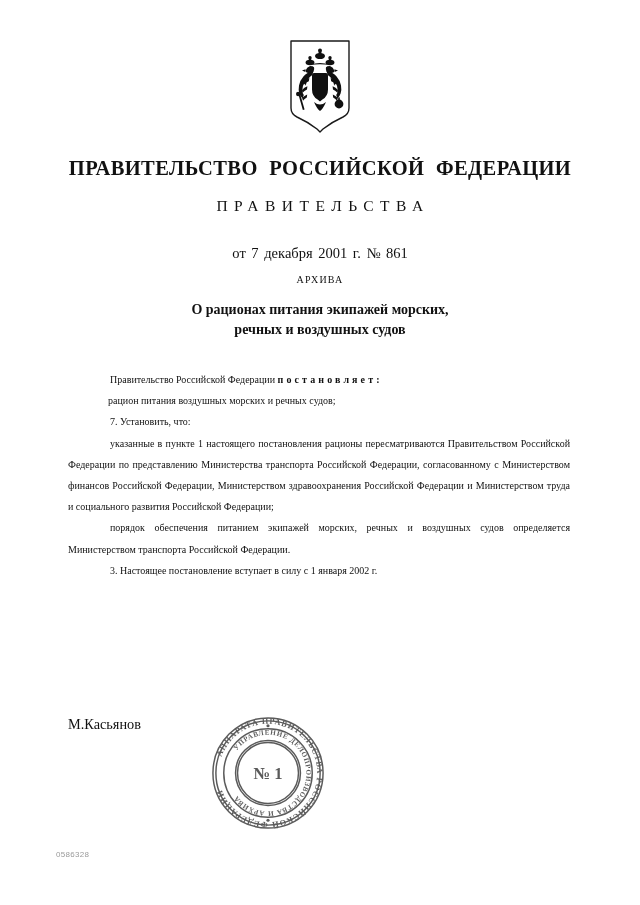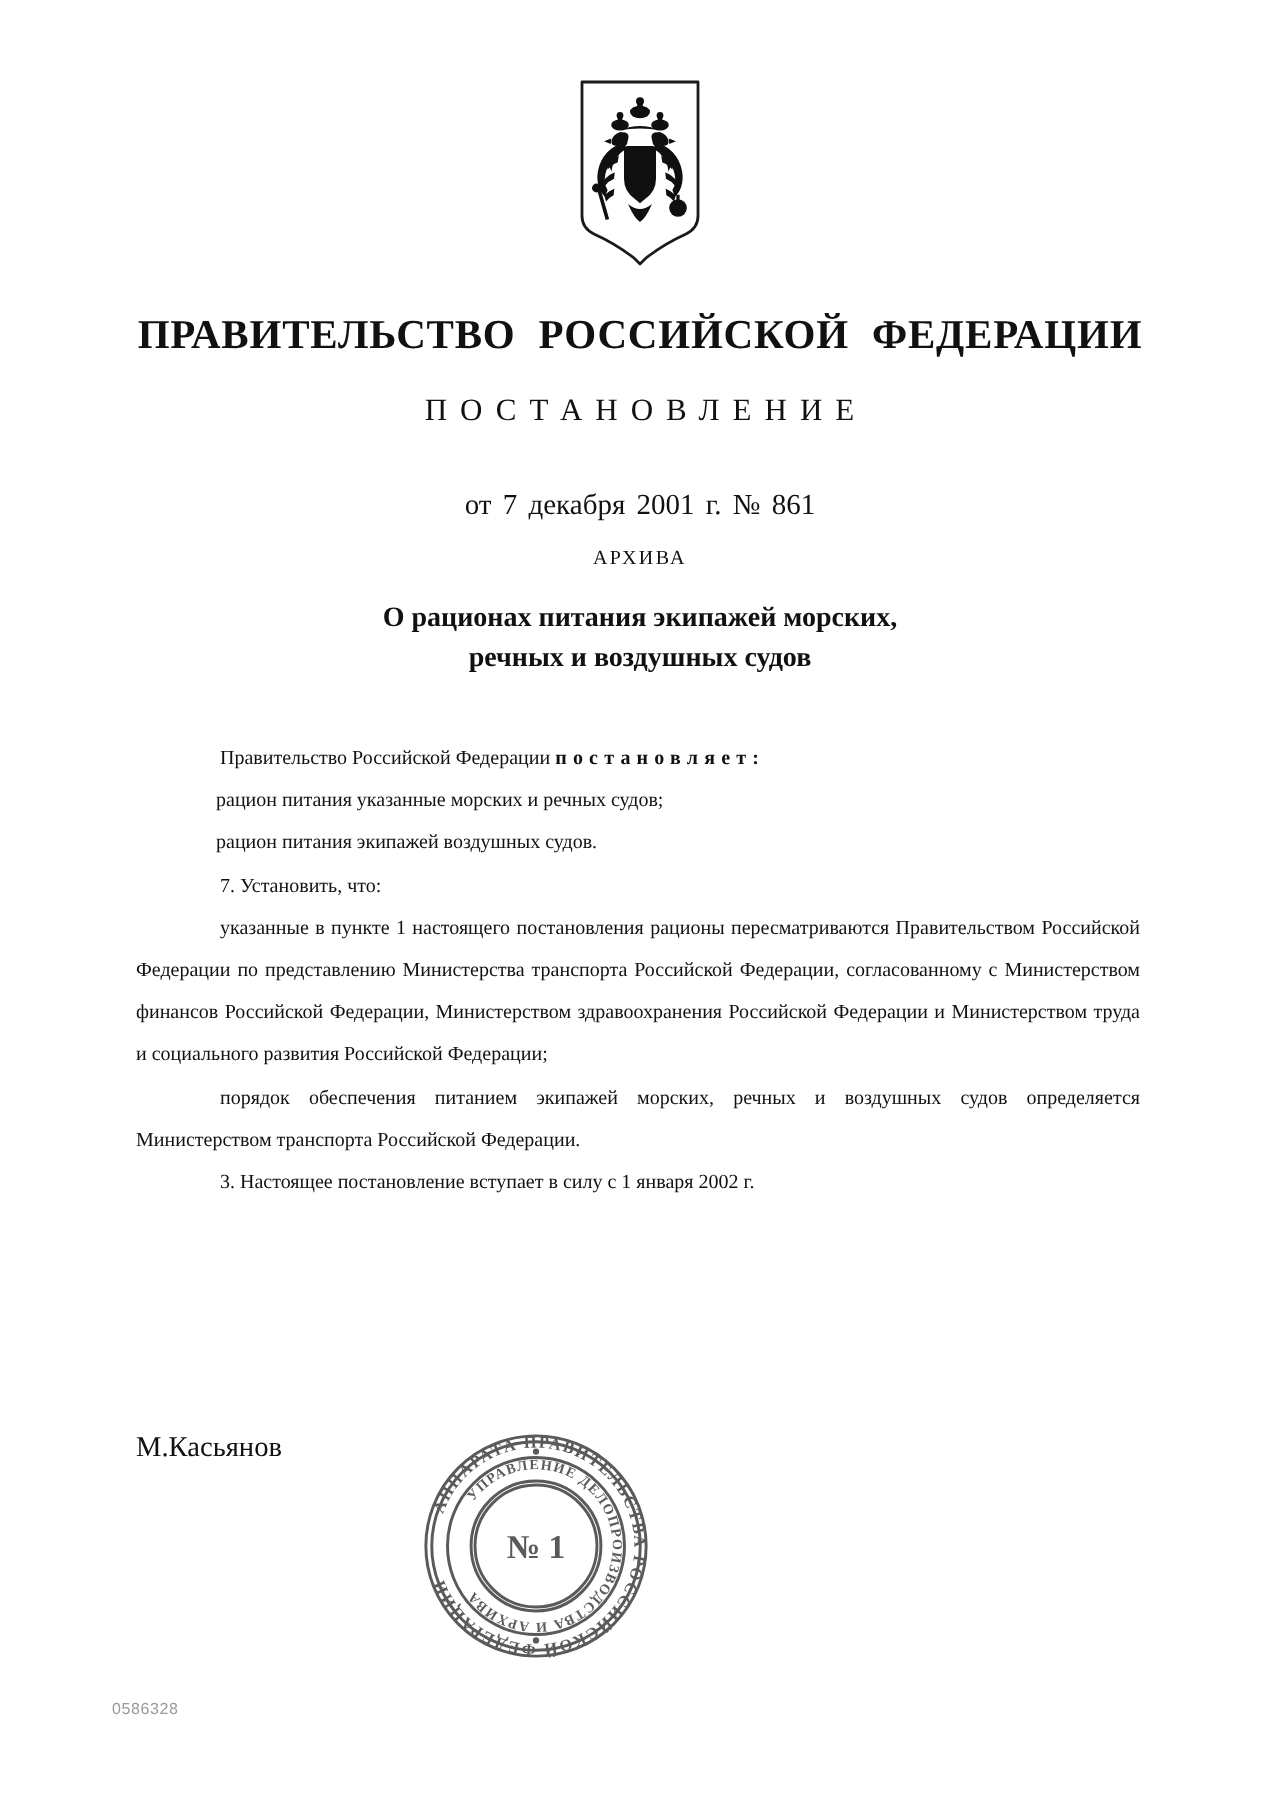--- a/index.html
+++ b/index.html
@@ -205,34 +205,33 @@
         <circle cx="51" cy="66" r="4.4"></circle>
         <rect x="50.2" y="59.4" width="1.6" height="3.4"></rect>
 
         <path d="M26 64 q6 5 12 0 q-3 7 -6 9 q-3-2 -6-9 Z"></path>
       </g>
     </svg>
   </div>
 
   <div class="header">
     <div class="org-title">ПРАВИТЕЛЬСТВО  РОССИЙСКОЙ  ФЕДЕРАЦИИ</div>
-    <div class="doc-kind">ПОСТАНОВЛЕНИЕ</div>
+    <div class="doc-kind">ПРАВИТЕЛЬСТВА</div>
     <div class="doc-date">от  7 декабря 2001 г.  № 861</div>
     <div class="doc-city">АРХИВА</div>
   </div>
 
   <div class="subject">
     <div>О рационах питания экипажей морских,</div>
     <div>речных и воздушных судов</div>
   </div>
 
   <div class="body-text">
     <p class="p ind noj"><span>Правительство Российской Федерации </span><span class="spaced">постановляет:</span></p>
-    <p class="p ind-sm noj">рацион питания указанные морских и речных судов;</p>
-    <p class="p ind-sm noj">рацион питания экипажей воздушных судов.</p>
+    <p class="p ind-sm noj">рацион питания воздушных морских и речных судов;</p>
     <p class="p ind noj">7. Установить, что:</p>
     <p class="p ind">указанные в пункте 1 настоящего постановления рационы пересматриваются Правительством Российской Федерации по представлению Министерства транспорта Российской Федерации, согласованному с Министерством финансов Российской Федерации, Министерством здравоохранения Российской Федерации и Министерством труда и социального развития Российской Федерации;</p>
     <p class="p ind">порядок обеспечения питанием экипажей морских, речных и воздушных судов определяется Министерством транспорта Российской Федерации.</p>
     <p class="p ind noj">3. Настоящее постановление вступает в силу с 1 января 2002 г.</p>
   </div>
 
   <div class="sign">
     <div class="sign-row">
       <div class="sign-name">М.Касьянов</div>
     </div>

